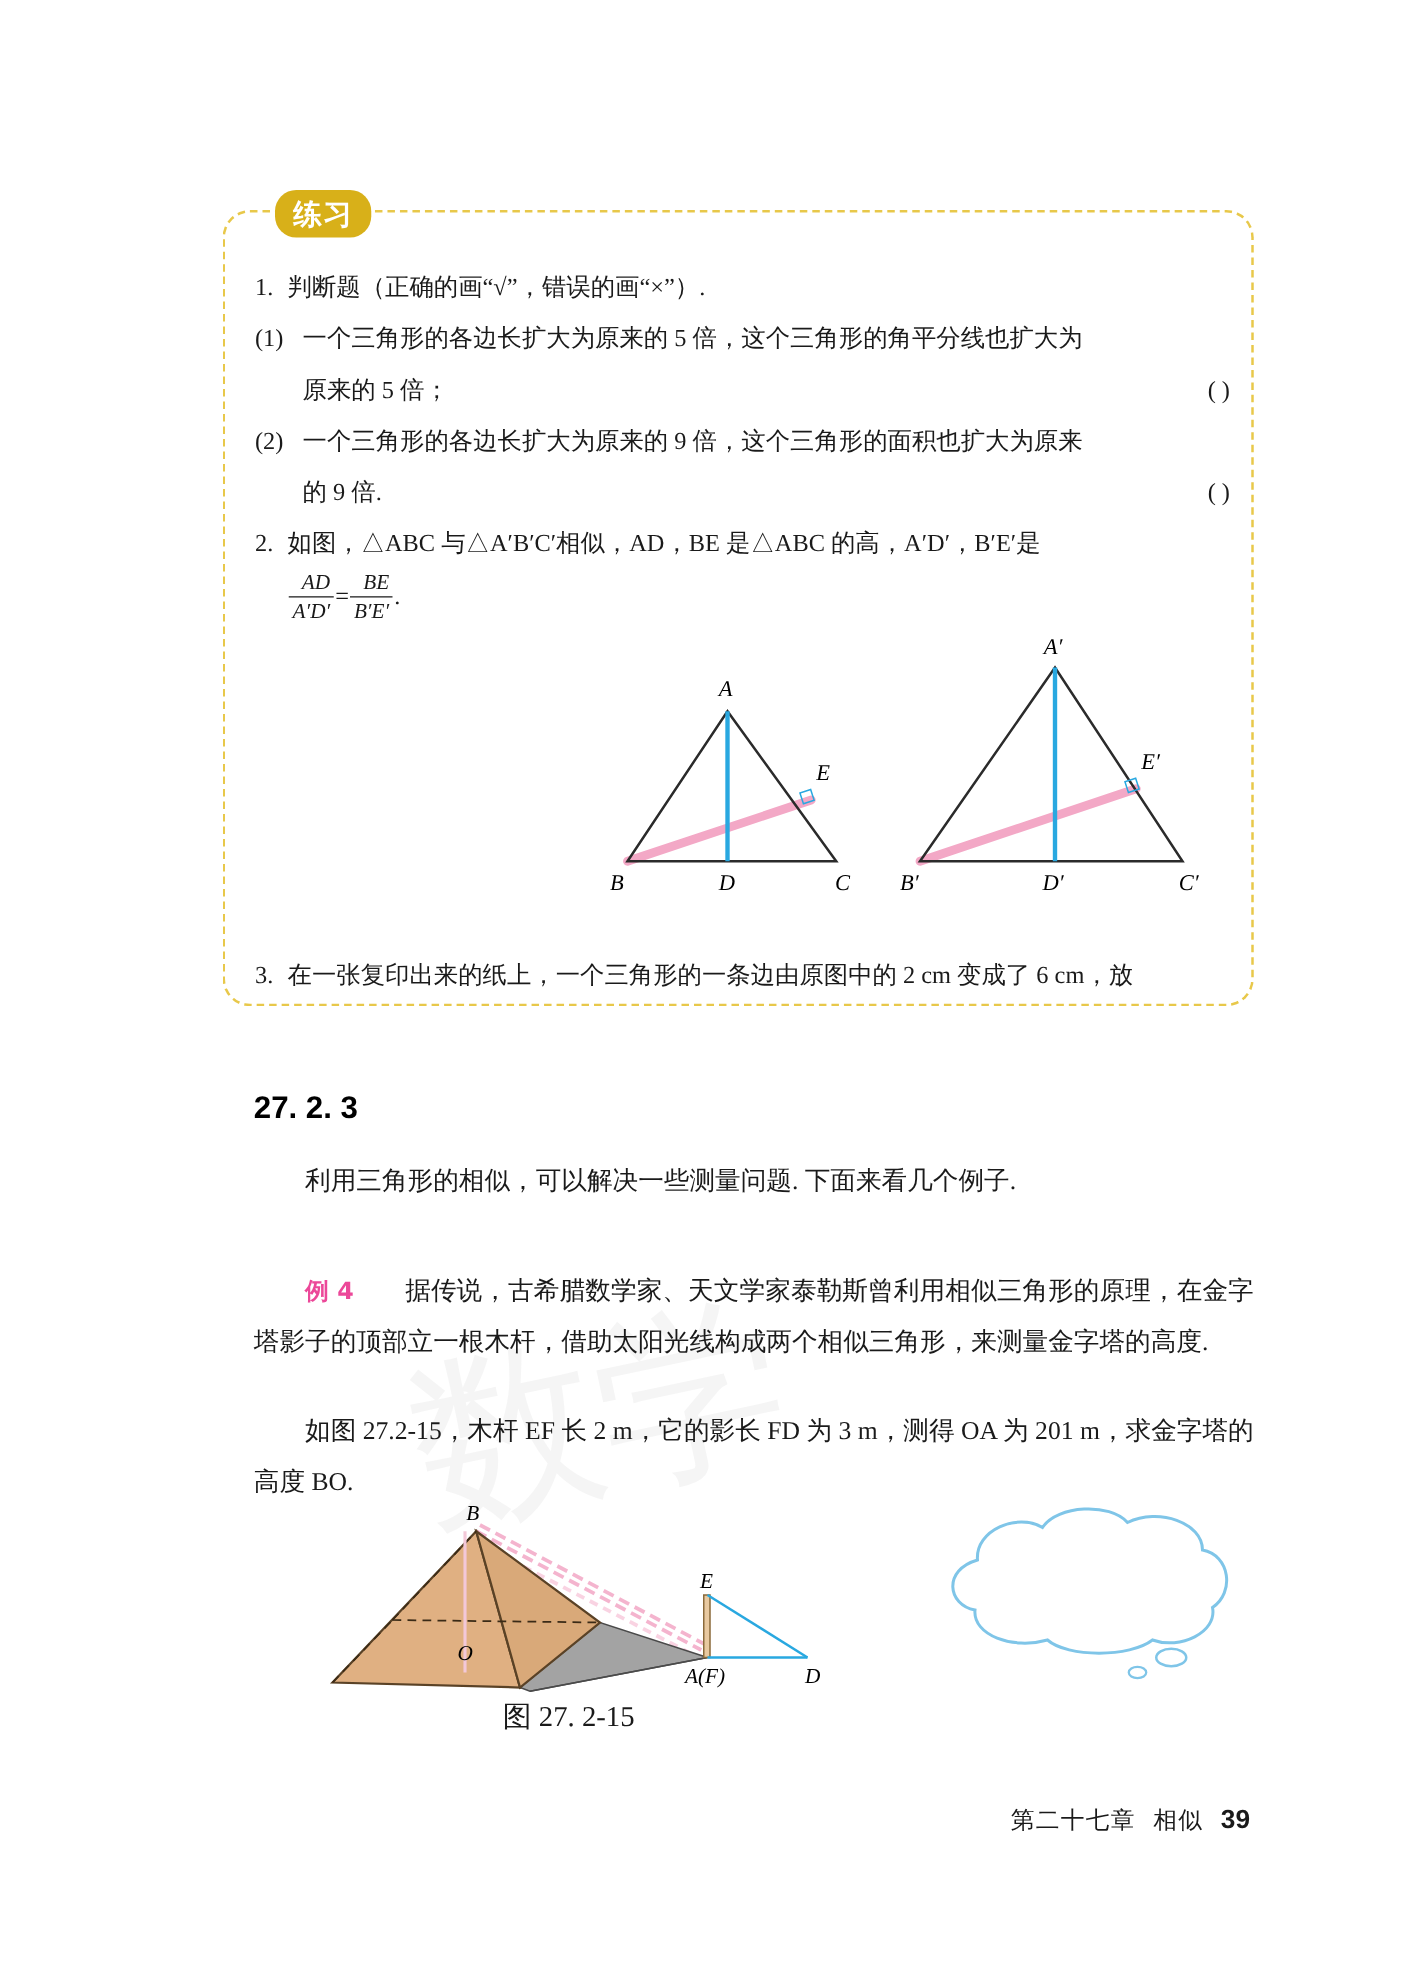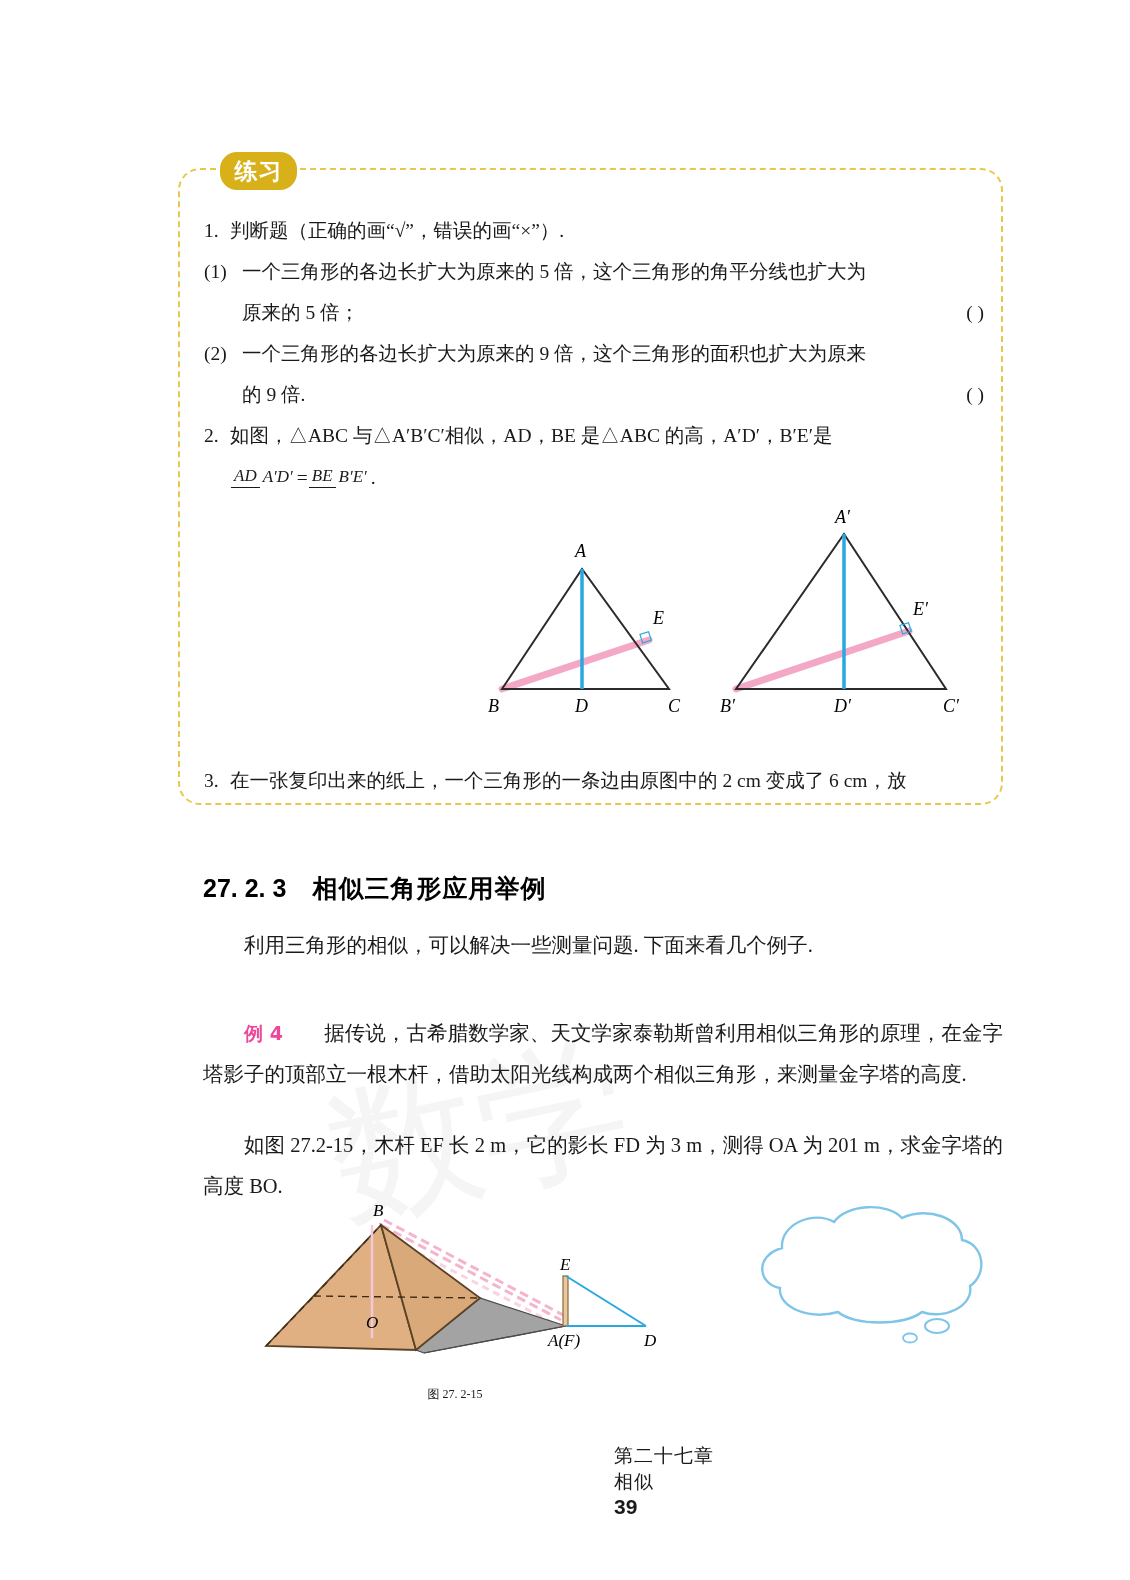--- a/index.html
+++ b/index.html
@@ -49,21 +49,21 @@
   .q-body { flex:1; }
   .sub-row { display:flex; font-size:19.5px; line-height:41px; }
   .sub-num { width:38px; flex:none; }
   .sub-body { flex:1; position:relative; }
   .sub-cont { padding-left:38px; font-size:19.5px; line-height:41px;
               display:flex; justify-content:space-between; }
   .q2-cont { padding-left:26px; font-size:19.5px; line-height:44px;
              display:flex; align-items:center; }
 
   
-  .frac { display:inline-flex; flex-direction:row; vertical-align:middle;
+  .frac { display:inline-flex; flex-direction:column; vertical-align:middle;
           text-align:right; font-style:italic; font-size:17px; line-height:1.12;
           margin:0 1px; position:relative; top:-1px; }
   .frac .num { border-bottom:1.3px solid #1a1a1a; padding:0 3px 1px 3px; }
   .frac .den { padding:1px 3px 0 3px; }
 
   .fig-cap { text-align:center; font-size:17px; margin-top:4px; }
 
   
   .tri-fig { position:absolute; left:240px; top:297px; width:540px; height:215px; }
 
@@ -86,35 +86,35 @@
   #ex4-para  { left:203px; top:1013px; width:800px; }
   #fig-para  { left:203px; top:1125px; width:800px; }
 
   .ex-label { color:#ec4899; font-weight:bold; font-family:"DejaVu Sans", sans-serif;
               font-size:19px; }
   .indent { display:inline-block; width:41px; }
 
   
   .pyr-fig { position:absolute; left:248px; top:1198px; width:420px; height:160px; }
   .pyr-cap { position:absolute; left:330px; top:1358px; width:250px;
-             text-align:center; font-size:12px;margin-top:28px; }
+             text-align:center; font-size:23px; }
 
   
   .bubble { position:absolute; left:722px; top:1198px; width:280px; height:160px; }
   .bubble-text {
     position:absolute; left:58px; top:34px; width:170px;
     font-size:18px; line-height:33px; color:#1a1a1a;
   }
   .bubble-text .ln2 { display:block; margin-left:-28px; }
 
   
   .footer {
     position:absolute; left:600px; top:1443px; width:400px;
     text-align:right; font-size:19px;
-    display:flex; justify-content:flex-end; align-items:baseline;flex-direction:column;
+    display:flex; justify-content:flex-end; align-items:baseline;
   }
   .footer .ch { letter-spacing:1px; }
   .footer .sep { display:inline-block; width:14px; }
   .footer .pg { font-family:"Liberation Sans", sans-serif; font-weight:bold;
                 font-size:21px; margin-left:14px; }
 </style>
 </head>
 <body>
 
 <div class="watermark">数学</div>
@@ -198,21 +198,20 @@
     <div class="q-row" style="position:absolute; left:0; top:550px; width:780px;">
       <span class="q-num">3.</span>
       <span class="q-body">在一张复印出来的纸上，一个三角形的一条边由原图中的 2 cm 变成了 6 cm，放</span>
     </div>
 
   </div>
 </div>
 
 <div class="sec-head">
   <span class="sec-no">27. 2. 3</span>
-  <span class="sec-title">相似三角形应用举例</span>
 </div>
 
 <div class="para" id="intro-para">
   <span class="indent"></span><span>利用三角形的相似，可以解决一些测量问题. 下面来看几个例子.</span>
 </div>
 
 <div class="para" id="ex4-para">
   <span class="indent"></span><span class="ex-label">例 4</span><span class="indent"></span><span>据传说，古希腊数学家、天文学家泰勒斯曾利用相似三角形的原理，在金字塔影子的顶部立一根木杆，借助太阳光线构成两个相似三角形，来测量金字塔的高度.</span>
 </div>
 

